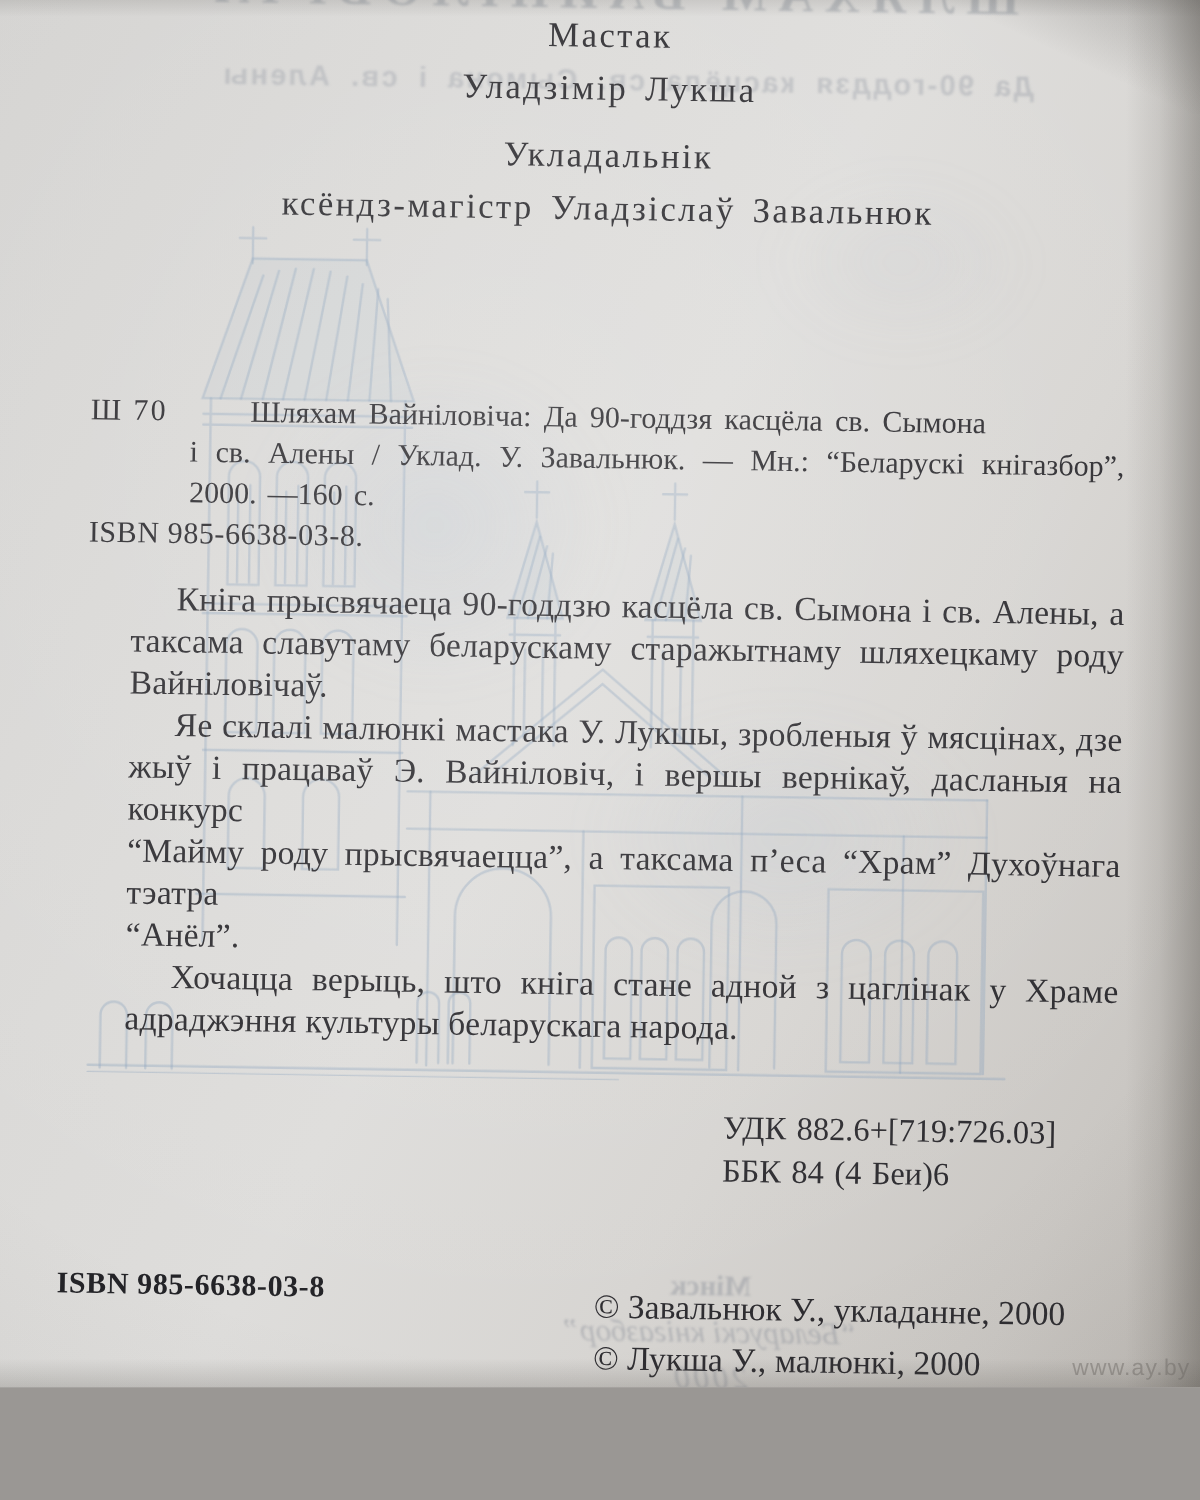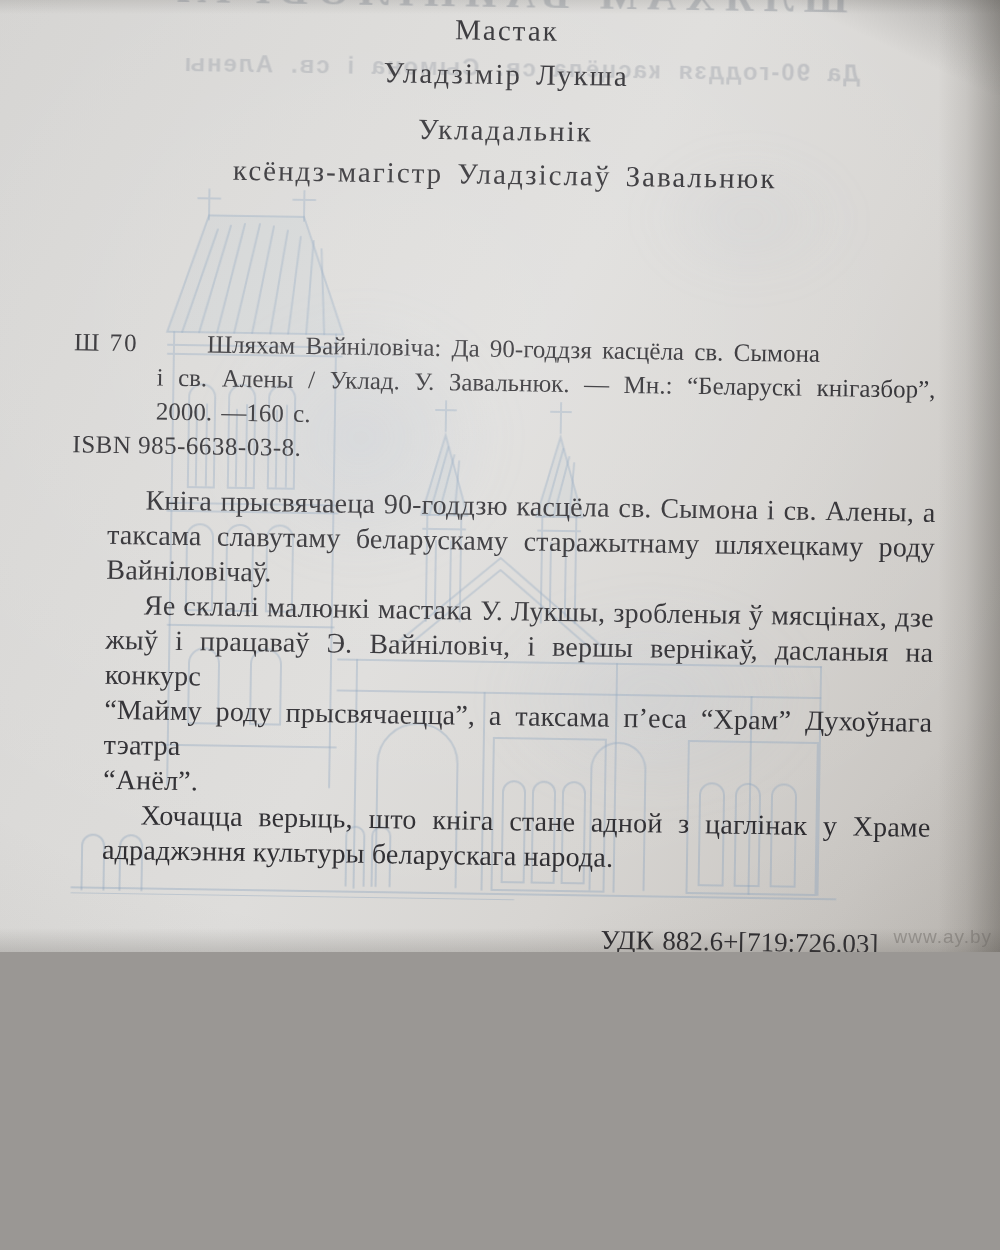--- a/index.html
+++ b/index.html
@@ -2,21 +2,21 @@
 <html><head>
 <meta charset="utf-8">
 <style>
   html,body{margin:0;padding:0;}
   body{
     width:1000px;height:1250px;overflow:hidden;
     background:#9a9794;
     font-family:"Liberation Serif","DejaVu Serif",serif;
   }
   .page{
-    position:relative;width:1000px;height:952px;overflow:hidden;
+    position:relative;width:1000px;height:1156px;overflow:hidden;
     background:linear-gradient(118deg,#d4d3d1 0%,#dbdad8 30%,#dedddb 48%,#d7d5d2 68%,#cac7c3 88%,#bcb8b3 100%);
   }
   .content{
     position:absolute;inset:0;
     transform:rotate(0.9deg);
     transform-origin:50% 50%;
     color:#2e2d31;
   }
   
   .ghost{position:absolute;color:rgba(148,153,162,0.5);filter:blur(0.7px);}

